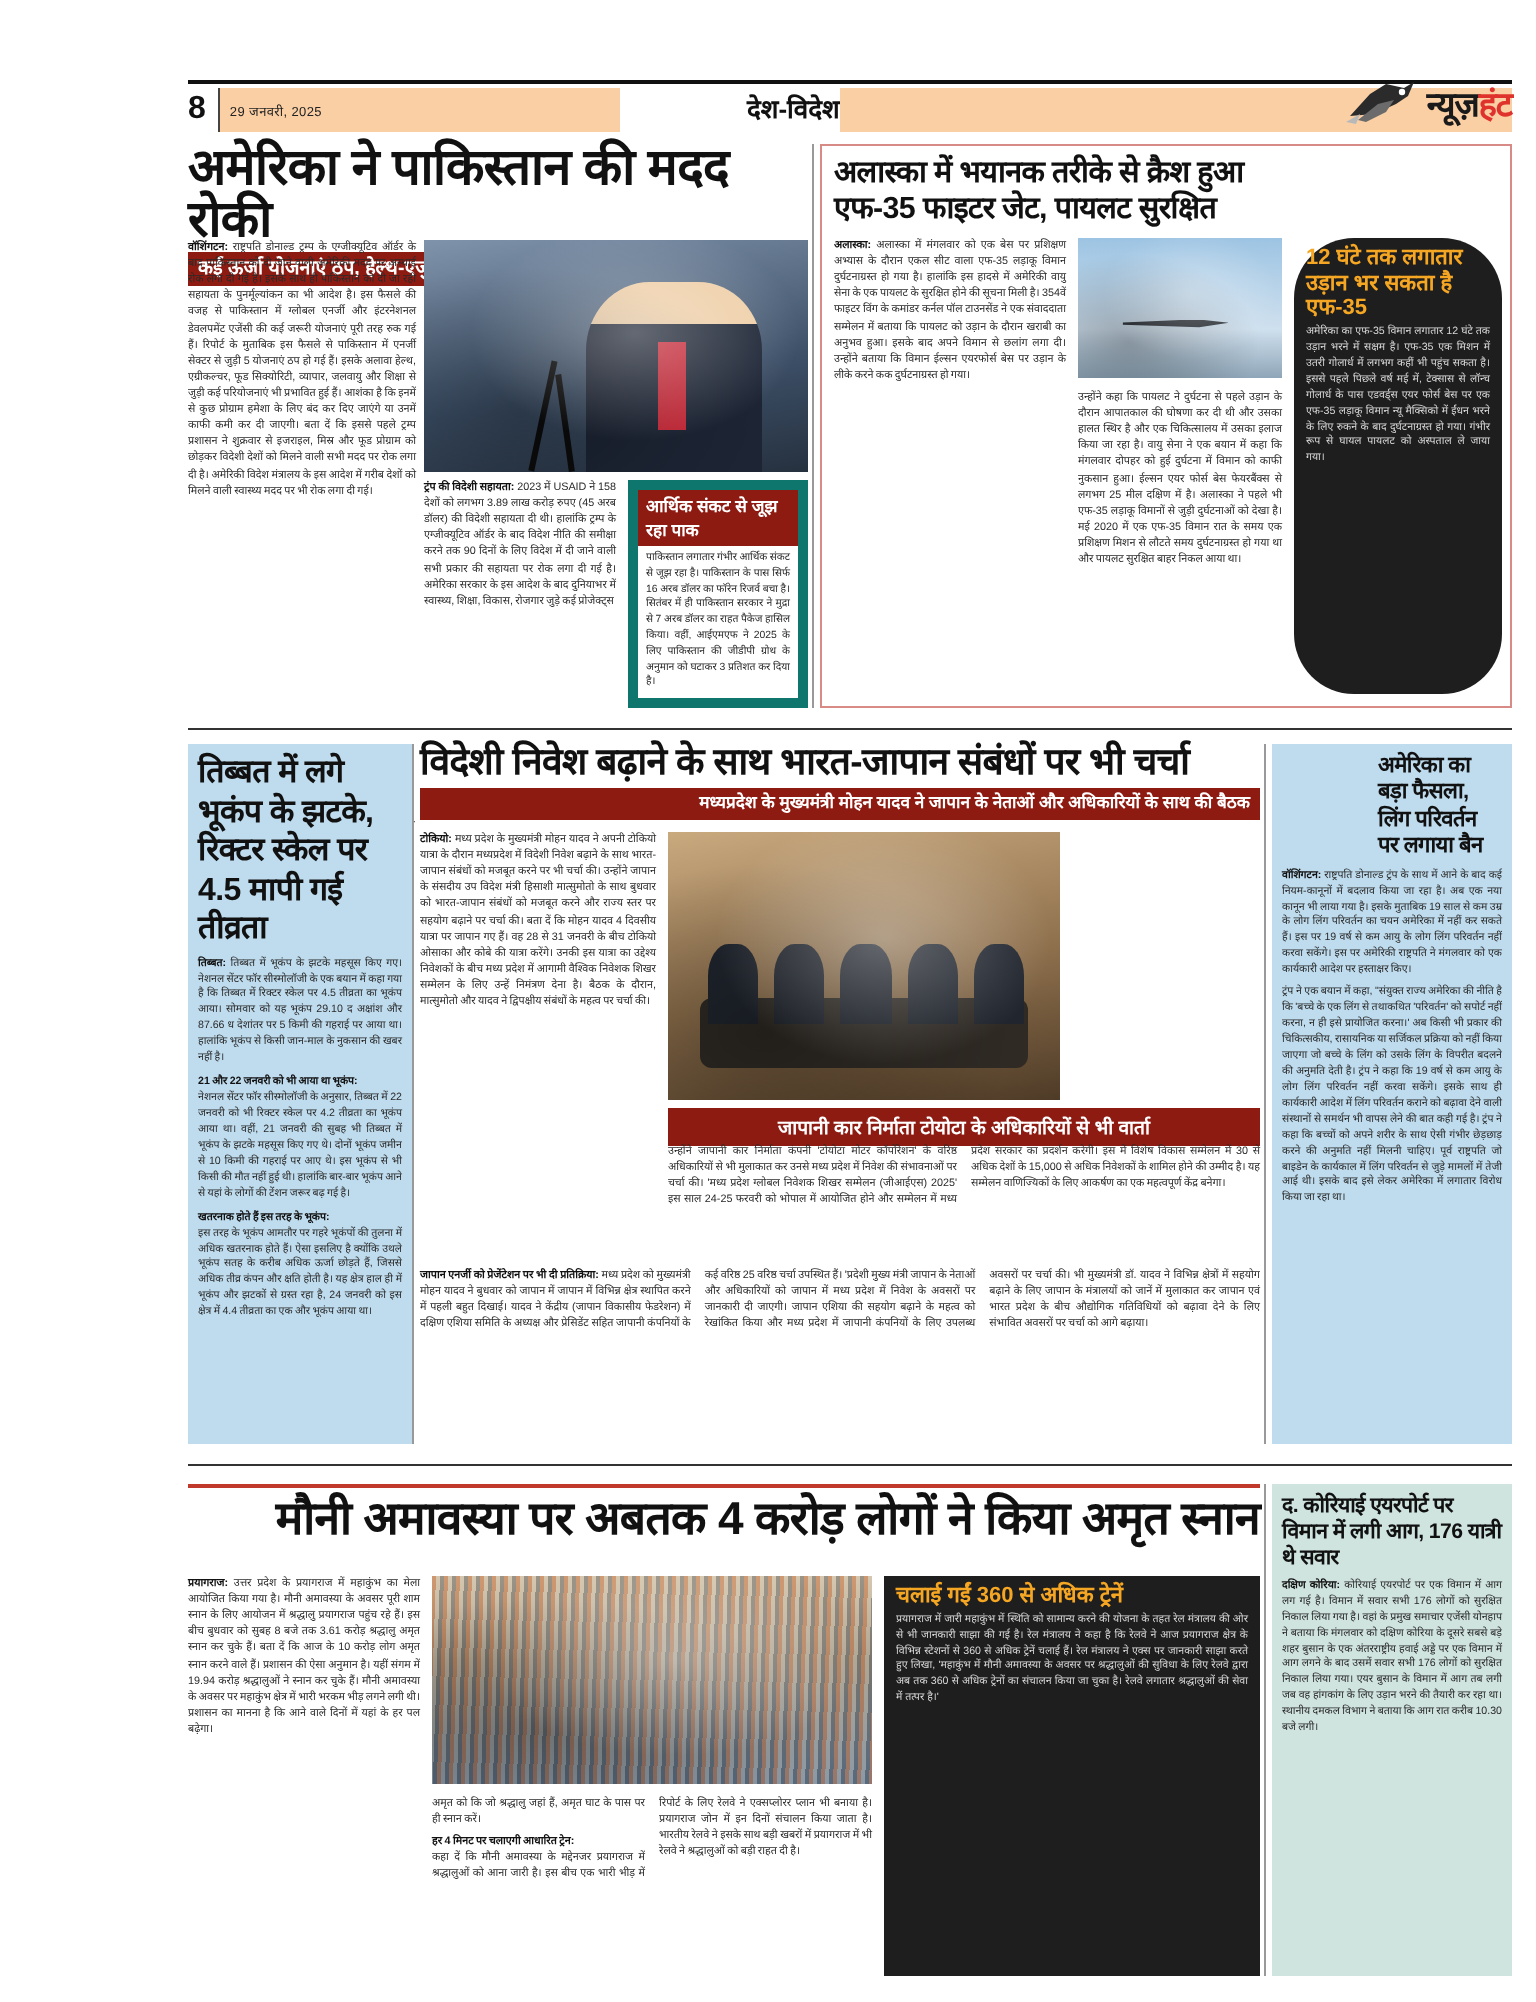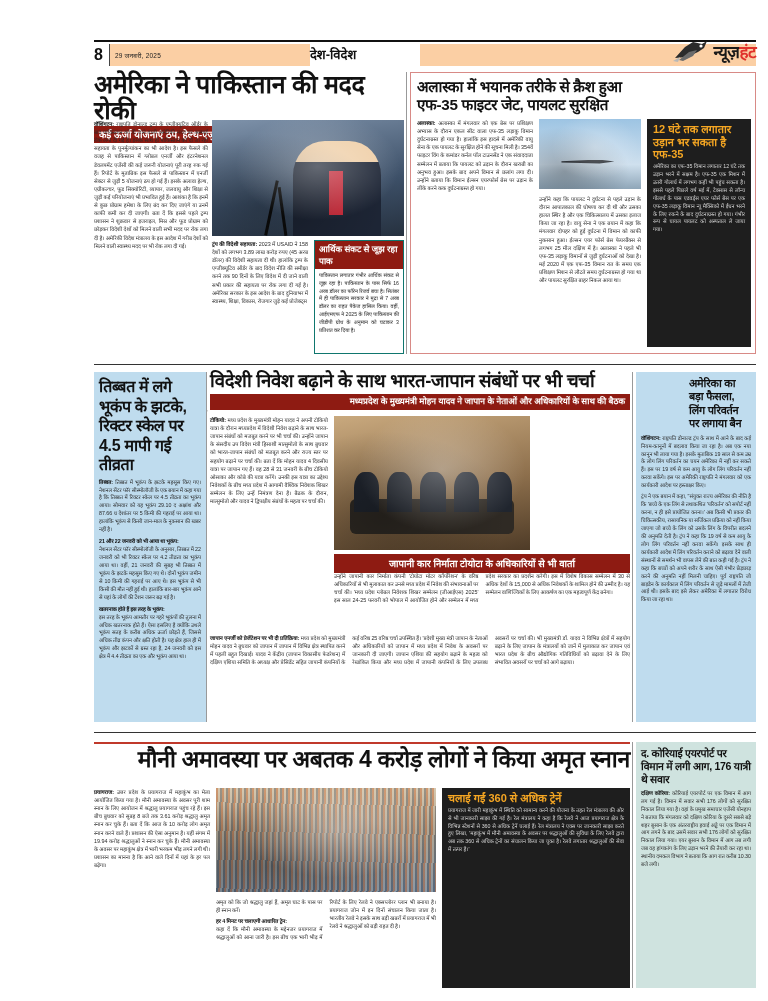--- a/index.html
+++ b/index.html
@@ -31,21 +31,21 @@
   .date-strip {
     background: #fbcfa4;
     flex: 0 0 200px;
     font-size: 6.5px; color: #222;
     display: flex; align-items: center;
     padding-left: 5px;
     letter-spacing: .2px;
   }
   .section-title {
     flex: 0 0 110px;
-    text-align: left; font-size: 13px; font-weight: bold;
+    text-align: right; font-size: 13px; font-weight: bold;
     color: #111; line-height: 22px;
   }
   .strip-right {
     background: #fbcfa4; flex: 1 1 auto;
   }
   .brand {
     position: absolute; right: 12px; top: 38px;
     display: flex; align-items: center; gap: 2px;
   }
   .brand-bird {
@@ -158,21 +158,21 @@
     background: linear-gradient(180deg,#9dc4e3,#cfe0ee 65%,#8fa6b8);
   }
   .alaska-photo .jet {
     position: absolute; left: 22%; top: 58%; width: 52%; height: 4px;
     background: #2a2f36; clip-path: polygon(0 40%, 70% 0, 100% 45%, 72% 100%, 0 70%);
   }
   .alaska-body2 {
     position: absolute; left: 128px; top: 122px; width: 102px; height: 152px;
   }
   #alaska-darkbox {
-    position: absolute; left: 236px; top: 46px; width: 104px; height: 228px;
+    position: absolute; left: 236px; top: 46px; width: 104px; height: 228px; border-radius: 30px;
   }
 
   
   #blk-tibet {
     position: absolute; left: 94px; top: 372px; width: 112px; height: 350px;
     background: #bfdcee; padding: 5px 5px;
   }
   #blk-tibet .hl-main { font-size: 16px; line-height: 1.22; }
   #blk-tibet .body-col { font-size: 5.3px; }
 
@@ -289,21 +289,21 @@
     <div class="cols body-col">
       <span class="lead">वॉशिंगटन:</span>
       <span>राष्ट्रपति डोनाल्ड ट्रम्प के एग्जीक्यूटिव ऑर्डर के बाद पाकिस्तान को दी जाने वाली अमेरिकी मदद पर अस्थाई रोक लगा दी गई है। इसके साथ ही पाकिस्तान को दी जा रही सहायता के पुनर्मूल्यांकन का भी आदेश है। इस फैसले की वजह से पाकिस्तान में ग्लोबल एनर्जी और इंटरनेशनल डेवलपमेंट एजेंसी की कई जरूरी योजनाएं पूरी तरह रुक गई हैं। रिपोर्ट के मुताबिक इस फैसले से पाकिस्तान में एनर्जी सेक्टर से जुड़ी 5 योजनाएं ठप हो गई हैं। इसके अलावा हेल्थ, एग्रीकल्चर, फूड सिक्योरिटी, व्यापार, जलवायु और शिक्षा से जुड़ी कई परियोजनाएं भी प्रभावित हुई हैं। आशंका है कि इनमें से कुछ प्रोग्राम हमेशा के लिए बंद कर दिए जाएंगे या उनमें काफी कमी कर दी जाएगी। बता दें कि इससे पहले ट्रम्प प्रशासन ने शुक्रवार से इजराइल, मिस्र और फूड प्रोग्राम को छोड़कर विदेशी देशों को मिलने वाली सभी मदद पर रोक लगा दी है। अमेरिकी विदेश मंत्रालय के इस आदेश में गरीब देशों को मिलने वाली स्वास्थ्य मदद पर भी रोक लगा दी गई।</span>
     </div>
 
     <div class="cols2 body-col">
       <span class="sub-lead">ट्रंप की विदेशी सहायता:</span>
       <span>2023 में USAID ने 158 देशों को लगभग 3.89 लाख करोड़ रुपए (45 अरब डॉलर) की विदेशी सहायता दी थी। हालांकि ट्रम्प के एग्जीक्यूटिव ऑर्डर के बाद विदेश नीति की समीक्षा करने तक 90 दिनों के लिए विदेश में दी जाने वाली सभी प्रकार की सहायता पर रोक लगा दी गई है। अमेरिका सरकार के इस आदेश के बाद दुनियाभर में स्वास्थ्य, शिक्षा, विकास, रोजगार जुड़े कई प्रोजेक्ट्स</span>
     </div>
 
-    <div class="cols3" style="border:1px solid #0f766e;">
+    <div class="cols3" style="border:5px solid #0f766e;">
       <div style="background:#8e1b12;color:#fff;font-weight:bold;font-size:8.6px;padding:2px 4px;">आर्थिक संकट से जूझ रहा पाक</div>
       <div class="body-col" style="padding:3px 4px;font-size:5.2px;">पाकिस्तान लगातार गंभीर आर्थिक संकट से जूझ रहा है। पाकिस्तान के पास सिर्फ 16 अरब डॉलर का फॉरेन रिजर्व बचा है। सितंबर में ही पाकिस्तान सरकार ने मुद्रा से 7 अरब डॉलर का राहत पैकेज हासिल किया। वहीं, आईएमएफ ने 2025 के लिए पाकिस्तान की जीडीपी ग्रोथ के अनुमान को घटाकर 3 प्रतिशत कर दिया है।</div>
     </div>
 
     <div class="usapak-foot">2023 में USAID ने दी 45 अरब डॉलर की विदेशी सहायता</div>
   </div>
 
   <div id="blk-alaska">
     <div class="hl-main">अलास्का में भयानक तरीके से क्रैश हुआ</div>
     <div class="hl-main">एफ-35 फाइटर जेट, पायलट सुरक्षित</div>

